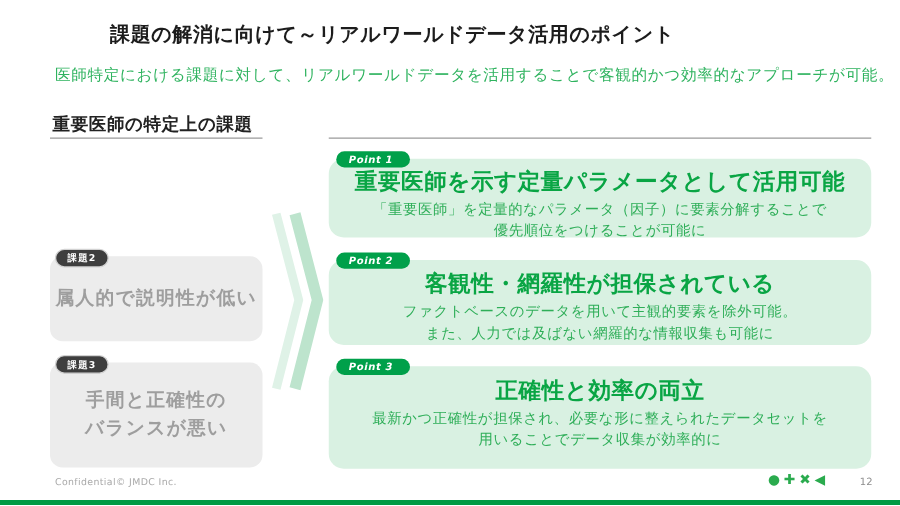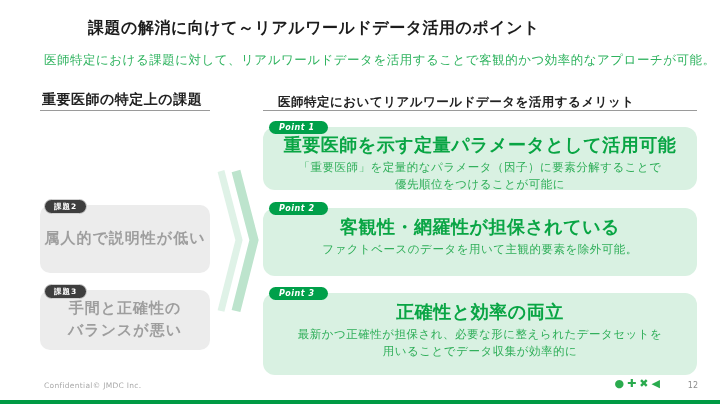--- a/index.html
+++ b/index.html
@@ -13,21 +13,21 @@
   .col-header.left{left:42px;top:91px;font-size:14px;letter-spacing:0.5px;}
   .col-header.right{left:278px;top:94px;font-size:12.5px;letter-spacing:0.5px;}
   .header-rule{position:absolute;height:1px;background:#9a9a9a;}
   .header-rule.left{left:40px;top:110px;width:170px;}
   .header-rule.right{left:263px;top:110px;width:434px;}
 
   
   .issue-card{position:absolute;left:40px;width:170px;background:#ececec;border-radius:10px;display:flex;flex-direction:column;align-items:center;justify-content:center;text-align:center;}
   .issue-card.c1{top:125px;height:66px;}
   .issue-card.c2{top:205px;height:68px;}
-  .issue-card.c3{top:290px;height:60px;}
+  .issue-card.c3{top:290px;height:84px;}
   .issue-text{font-size:15px;font-weight:bold;color:#9e9e9e;line-height:1.45;letter-spacing:1px;}
   .issue-badge{position:absolute;top:-6px;left:4px;background:#3e3e3e;color:#fff;font-size:7.5px;font-weight:bold;padding:1.5px 9px;border-radius:8px;border:1px solid #d2d2d2;letter-spacing:1px;}
 
   
   .chevron{position:absolute;left:215px;top:169px;}
 
   
   .point-card{position:absolute;left:263px;width:434px;background:#d9f1e2;border-radius:12px;text-align:center;}
   .point-card.c1{top:127px;height:63px;}
   .point-card.c2{top:208px;height:68px;}
@@ -47,21 +47,20 @@
 </head>
 <body>
 
 <div class="slide">
 
   <div class="slide-title">課題の解消に向けて～リアルワールドデータ活用のポイント</div>
   <div class="slide-subtitle">医師特定における課題に対して、リアルワールドデータを活用することで客観的かつ効率的なアプローチが可能。</div>
 
   <div class="col-header left">重要医師の特定上の課題</div>
   <div class="header-rule left"></div>
-  <div class="col-header right">医師特定においてリアルワールドデータを活用するメリット</div>
   <div class="header-rule right"></div>
 
   <div class="issue-card c2">
     <span class="issue-badge">課題2</span>
     <div class="issue-text">
       <div>属人的で説明性が低い</div>
     </div>
   </div>
   <div class="issue-card c3">
     <span class="issue-badge">課題3</span>
@@ -82,20 +81,21 @@
     <div class="point-body">
       <div>「重要医師」を定量的なパラメータ（因子）に要素分解することで</div>
       <div>優先順位をつけることが可能に</div>
     </div>
   </div>
   <div class="point-card c2">
     <span class="point-badge">Point 2</span>
     <div class="point-title">客観性・網羅性が担保されている</div>
     <div class="point-body">
       <div>ファクトベースのデータを用いて主観的要素を除外可能。</div>
+      <div>また、人力では及ばない網羅的な情報収集も可能に</div>
     </div>
   </div>
   <div class="point-card c3">
     <span class="point-badge">Point 3</span>
     <div class="point-title">正確性と効率の両立</div>
     <div class="point-body">
       <div>最新かつ正確性が担保され、必要な形に整えられたデータセットを</div>
       <div>用いることでデータ収集が効率的に</div>
     </div>
   </div>

